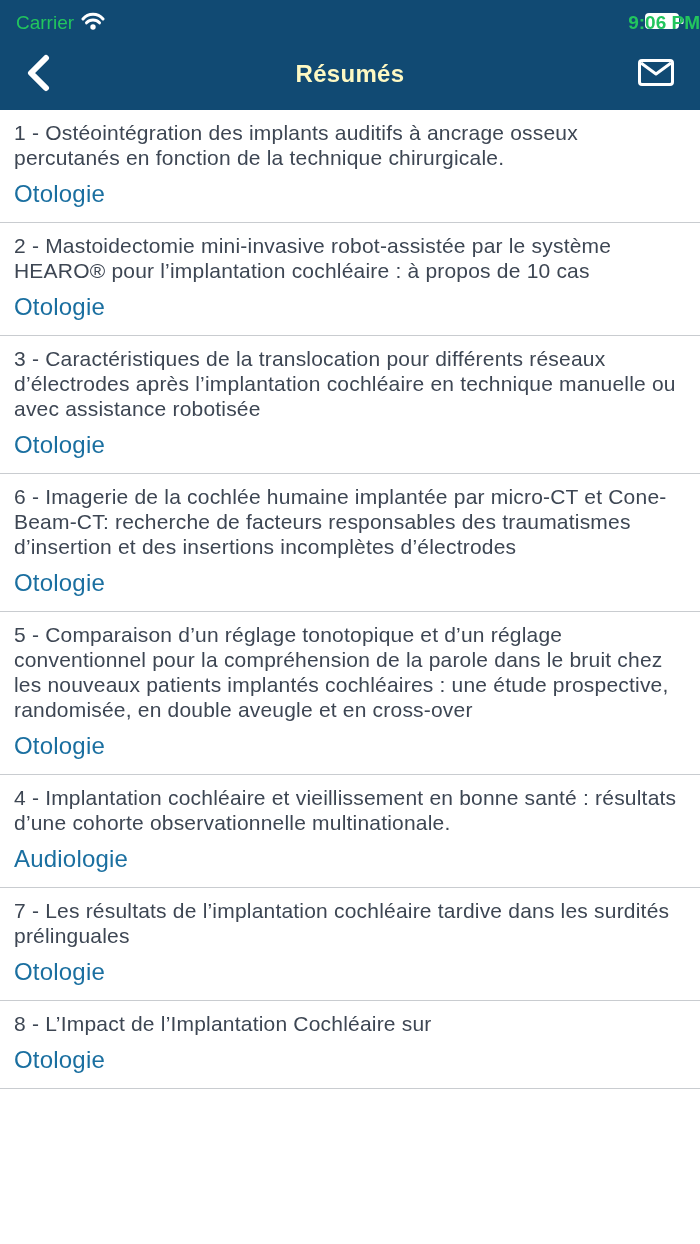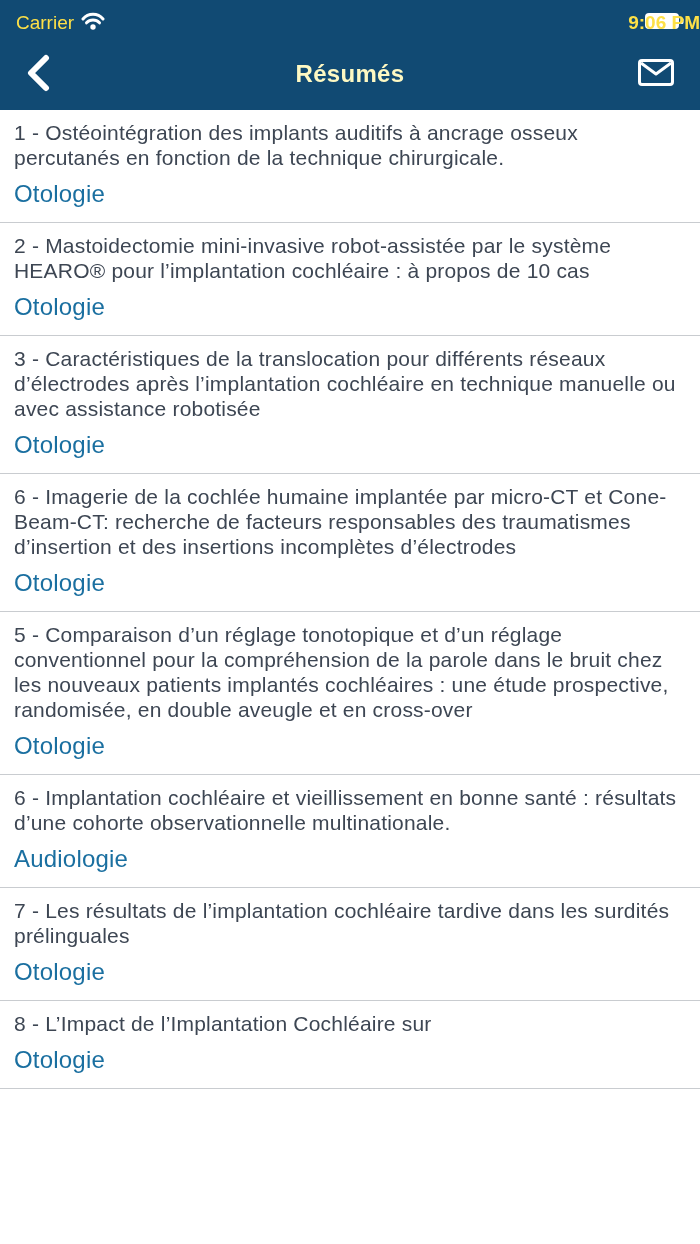--- a/index.html
+++ b/index.html
@@ -12,21 +12,21 @@
 
   
   .header { background: #114a73; }
 
   .status-bar {
     height: 38px;
     display: flex;
     align-items: center;
     padding: 8px 16px 0 16px;
     position: relative;
-    color: #fde047;
+    color: #22c55e;
   }
   .status-left { display: flex; align-items: center; gap: 7px; }
   .carrier-label { font-size: 19px; }
   .status-time {
     position: absolute; left: 0; right: 0; text-align: right;
     font-size: 19px; font-weight: bold; pointer-events: none;
   }
   .status-right { margin-left: auto; display: flex; align-items: center; }
 
   .nav-bar {
@@ -156,21 +156,21 @@
       <h2 class="item-title">6 - Imagerie de la cochlée humaine implantée par micro-CT et Cone-Beam-CT: recherche de facteurs responsables des traumatismes d’insertion et des insertions incomplètes d’électrodes</h2>
       <a class="item-category">Otologie</a>
     </article>
 
     <article class="item">
       <h2 class="item-title">5 - Comparaison d’un réglage tonotopique et d’un réglage conventionnel pour la compréhension de la parole dans le bruit chez les nouveaux patients implantés cochléaires : une étude prospective, randomisée, en double aveugle et en cross-over</h2>
       <a class="item-category">Otologie</a>
     </article>
 
     <article class="item">
-      <h2 class="item-title">6 - Implantation cochléaire et vieillissement en bonne santé : résultats d’une cohorte observationnelle multinationale.</h2>
+      <h2 class="item-title">4 - Implantation cochléaire et vieillissement en bonne santé : résultats d’une cohorte observationnelle multinationale.</h2>
       <a class="item-category">Audiologie</a>
     </article>
 
     <article class="item">
       <h2 class="item-title">7 - Les résultats de l’implantation cochléaire tardive dans les surdités prélinguales</h2>
       <a class="item-category">Otologie</a>
     </article>
 
     <article class="item">
       <h2 class="item-title">8 - L’Impact de l’Implantation Cochléaire sur</h2>

